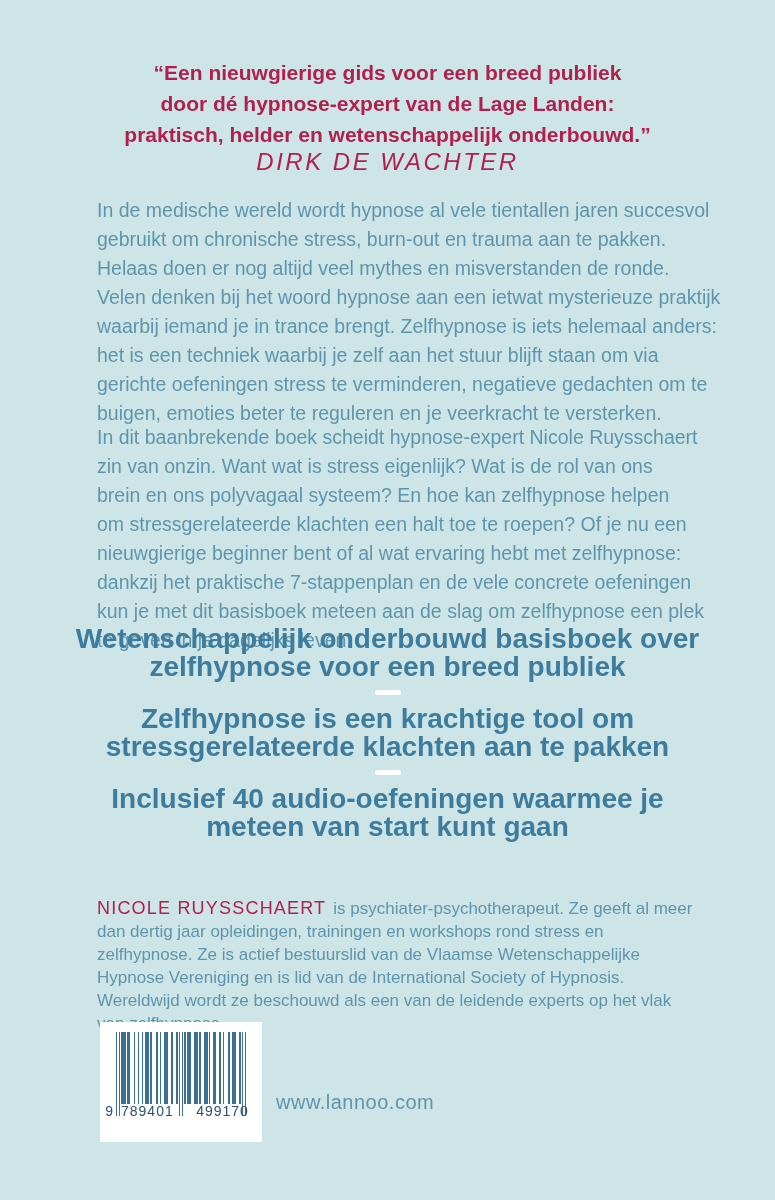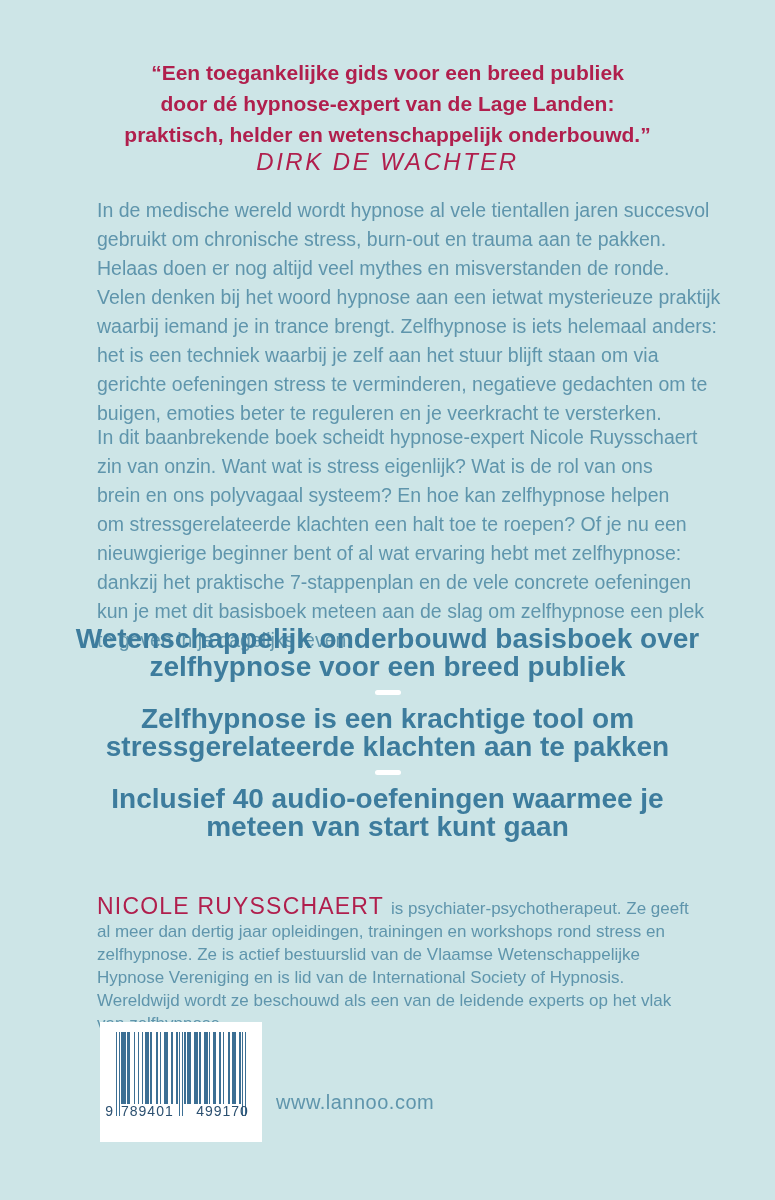--- a/index.html
+++ b/index.html
@@ -44,21 +44,21 @@
     width:26px;height:5px;border-radius:2.5px;
     background:#ffffff;
     margin:9px auto 10px auto;
   }
   .bio{
     position:absolute;top:897px;left:97px;width:601px;margin:0;
     font-size:17px;line-height:23px;
     color:var(--body-teal,#5f95ac);
   }
   .bio-name{
-    font-size:23px;line-height:17px;letter-spacing:1.2px;
+    font-size:18px;line-height:17px;letter-spacing:1.2px;
     color:var(--accent-red,#b01f4d);
     margin-right:7px;
     white-space:nowrap;
   }
   .barcode-box{
     position:absolute;left:100px;top:1022px;
     width:162px;height:120px;
     background:var(--barcode-bg,#ffffff);
   }
   .barcode-box svg{
@@ -79,21 +79,21 @@
     position:absolute;left:276px;top:1090px;
     font-size:20px;line-height:24px;letter-spacing:0.5px;
     color:var(--body-teal,#5f95ac);
   }
 </style>
 </head>
 <body>
 
 <div class="page">
 
-  <div class="quote">“Een toegankelijke gids voor een breed publiek
+  <div class="quote">“Een nieuwgierige gids voor een breed publiek
 door dé hypnose-expert van de Lage Landen:
 praktisch, helder en wetenschappelijk onderbouwd.”</div>
 
   <div class="attribution">DIRK DE WACHTER</div>
 
   <p class="body-par p1">In de medische wereld wordt hypnose al vele tientallen jaren succesvol
 gebruikt om chronische stress, burn-out en trauma aan te pakken.
 Helaas doen er nog altijd veel mythes en misverstanden de ronde.</p>
 
   <p class="body-par p2">Velen denken bij het woord hypnose aan een ietwat mysterieuze praktijk

